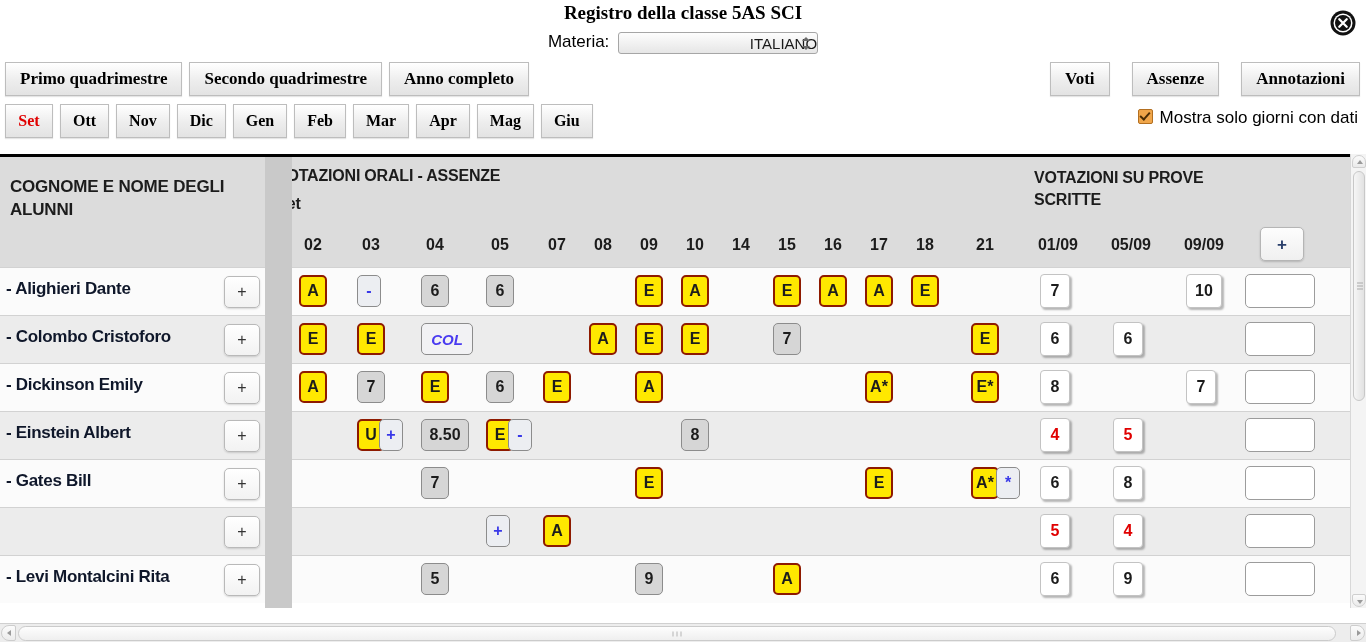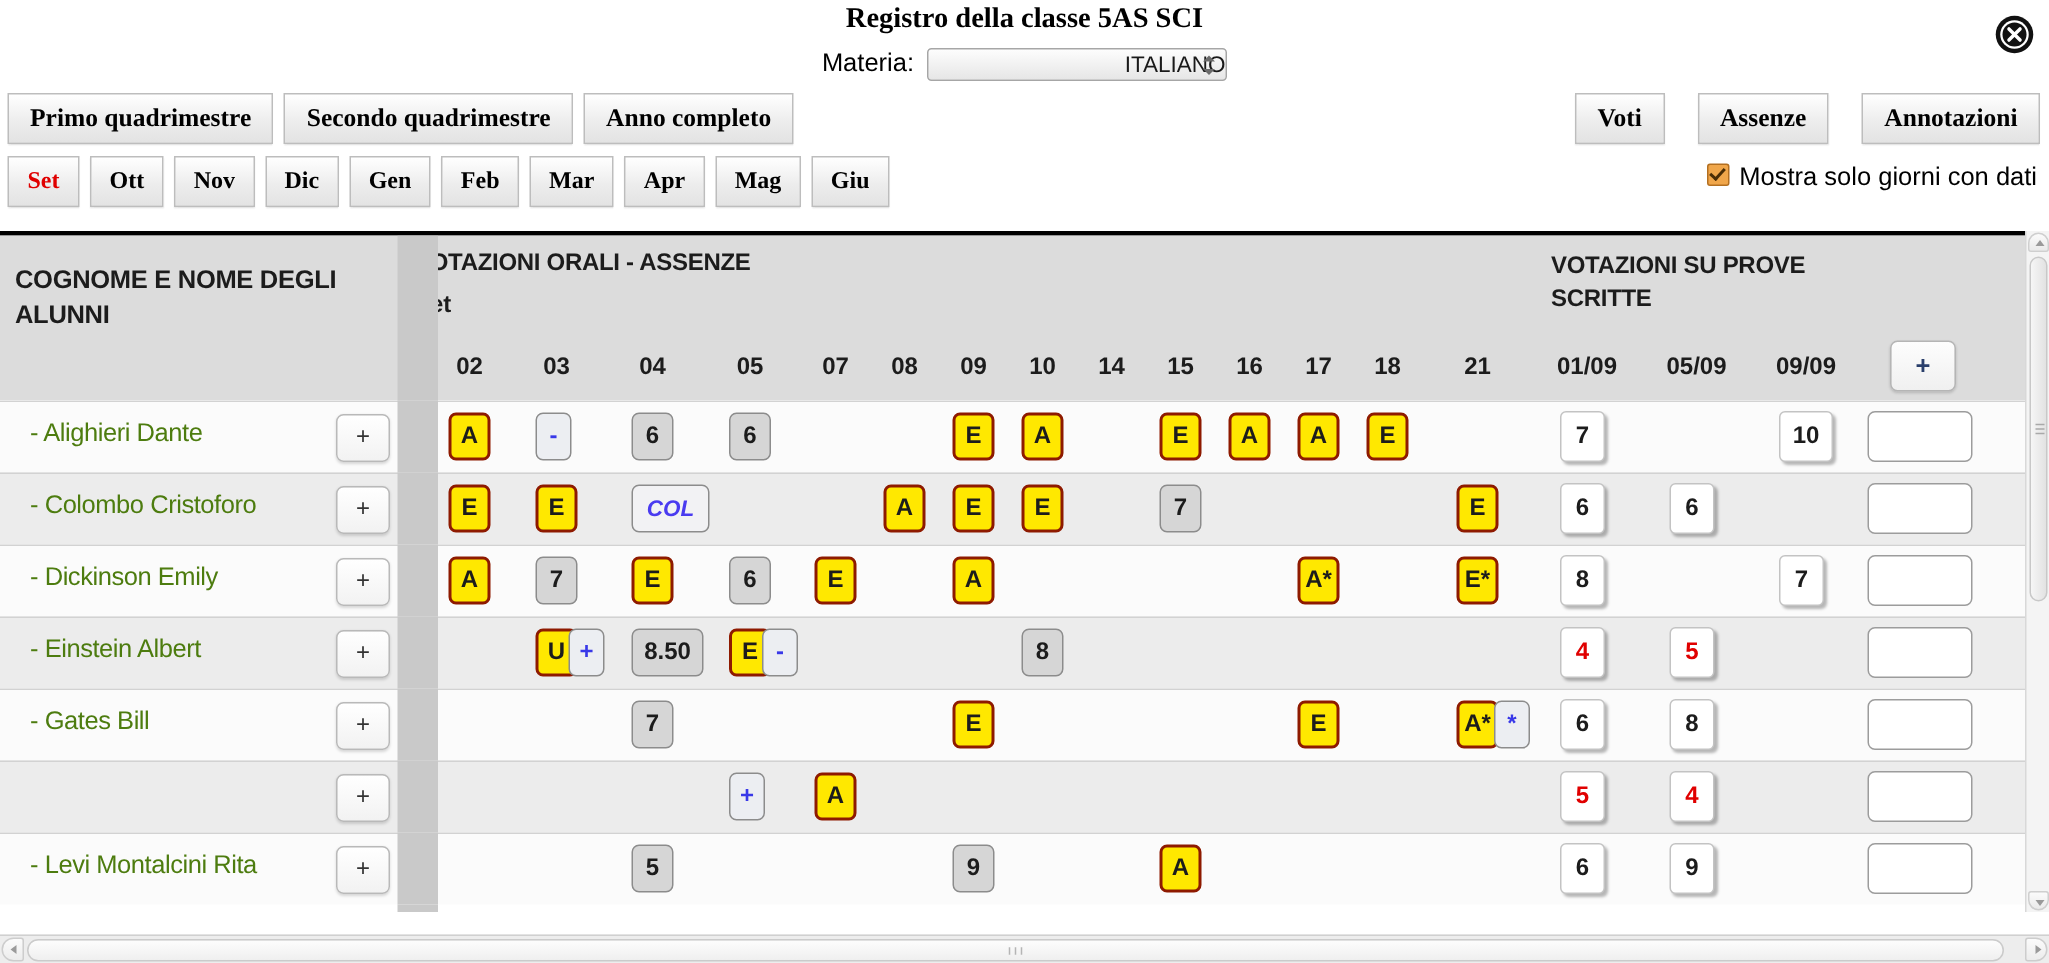--- a/index.html
+++ b/index.html
@@ -116,22 +116,22 @@
 
   .divider{
     position:absolute;left:265px;top:0;width:27px;height:454px;background:#c9c9c9;
   }
   .rowsbox{position:absolute;left:0;top:110px;width:1350px;height:344px;overflow:hidden;}
   .row{position:relative;height:48px;width:1350px;}
   .row.odd{background:#fbfbfb;}
   .row.even{background:#ececec;}
   .row .sep{position:absolute;left:0;top:0;width:1350px;height:1px;background:#d2d2d2;}
   .namecell{
-    position:absolute;left:20px;top:12px;width:210px;
-    font-weight:normal;font-size:17px;color:#4d7c0f;letter-spacing:-0.3px;white-space:nowrap;
+    position:absolute;left:6px;top:12px;width:210px;
+    font-weight:bold;font-size:17px;color:#0f172a;letter-spacing:-0.3px;white-space:nowrap;
   }
   .rowplus{
     position:absolute;left:224px;top:9px;width:34px;height:30px;
     background:linear-gradient(#ffffff,#f2f2f2);
     border:1px solid #b9b9b9;border-radius:5px;
     box-shadow:0 1px 2px rgba(0,0,0,.15);
     cursor:pointer;
   }
   .rowplus .pl{
     position:absolute;left:50%;top:50%;transform:translate(-50%,-50%);

